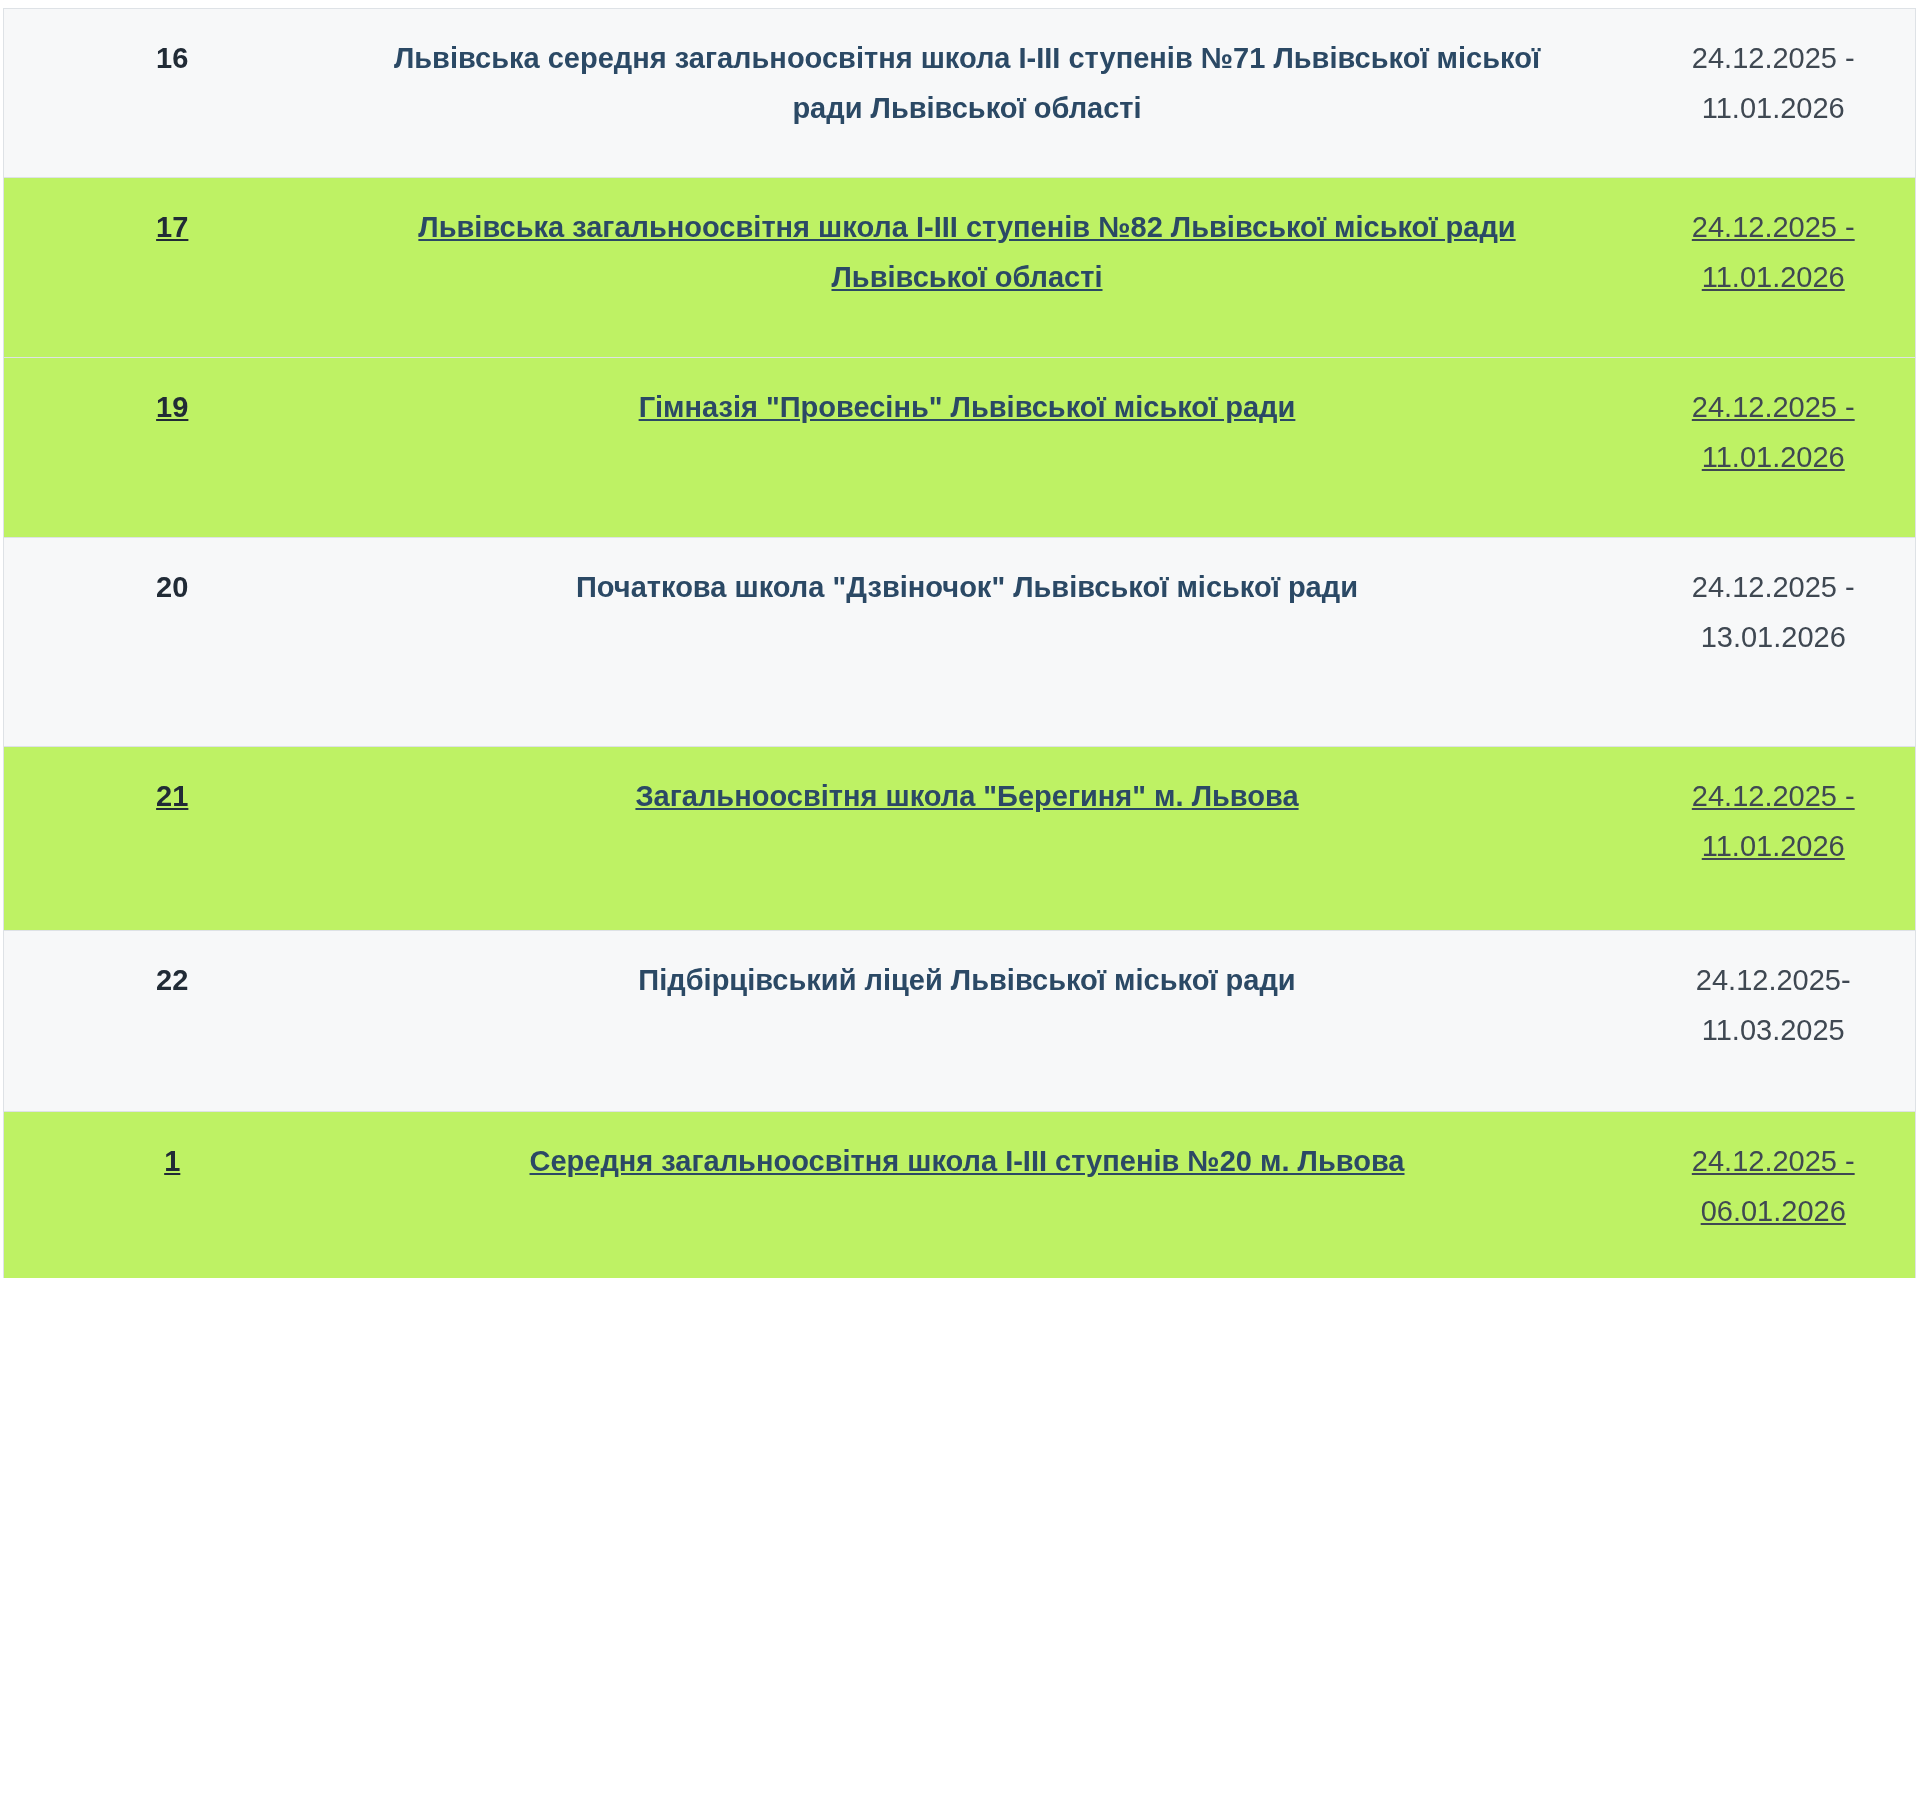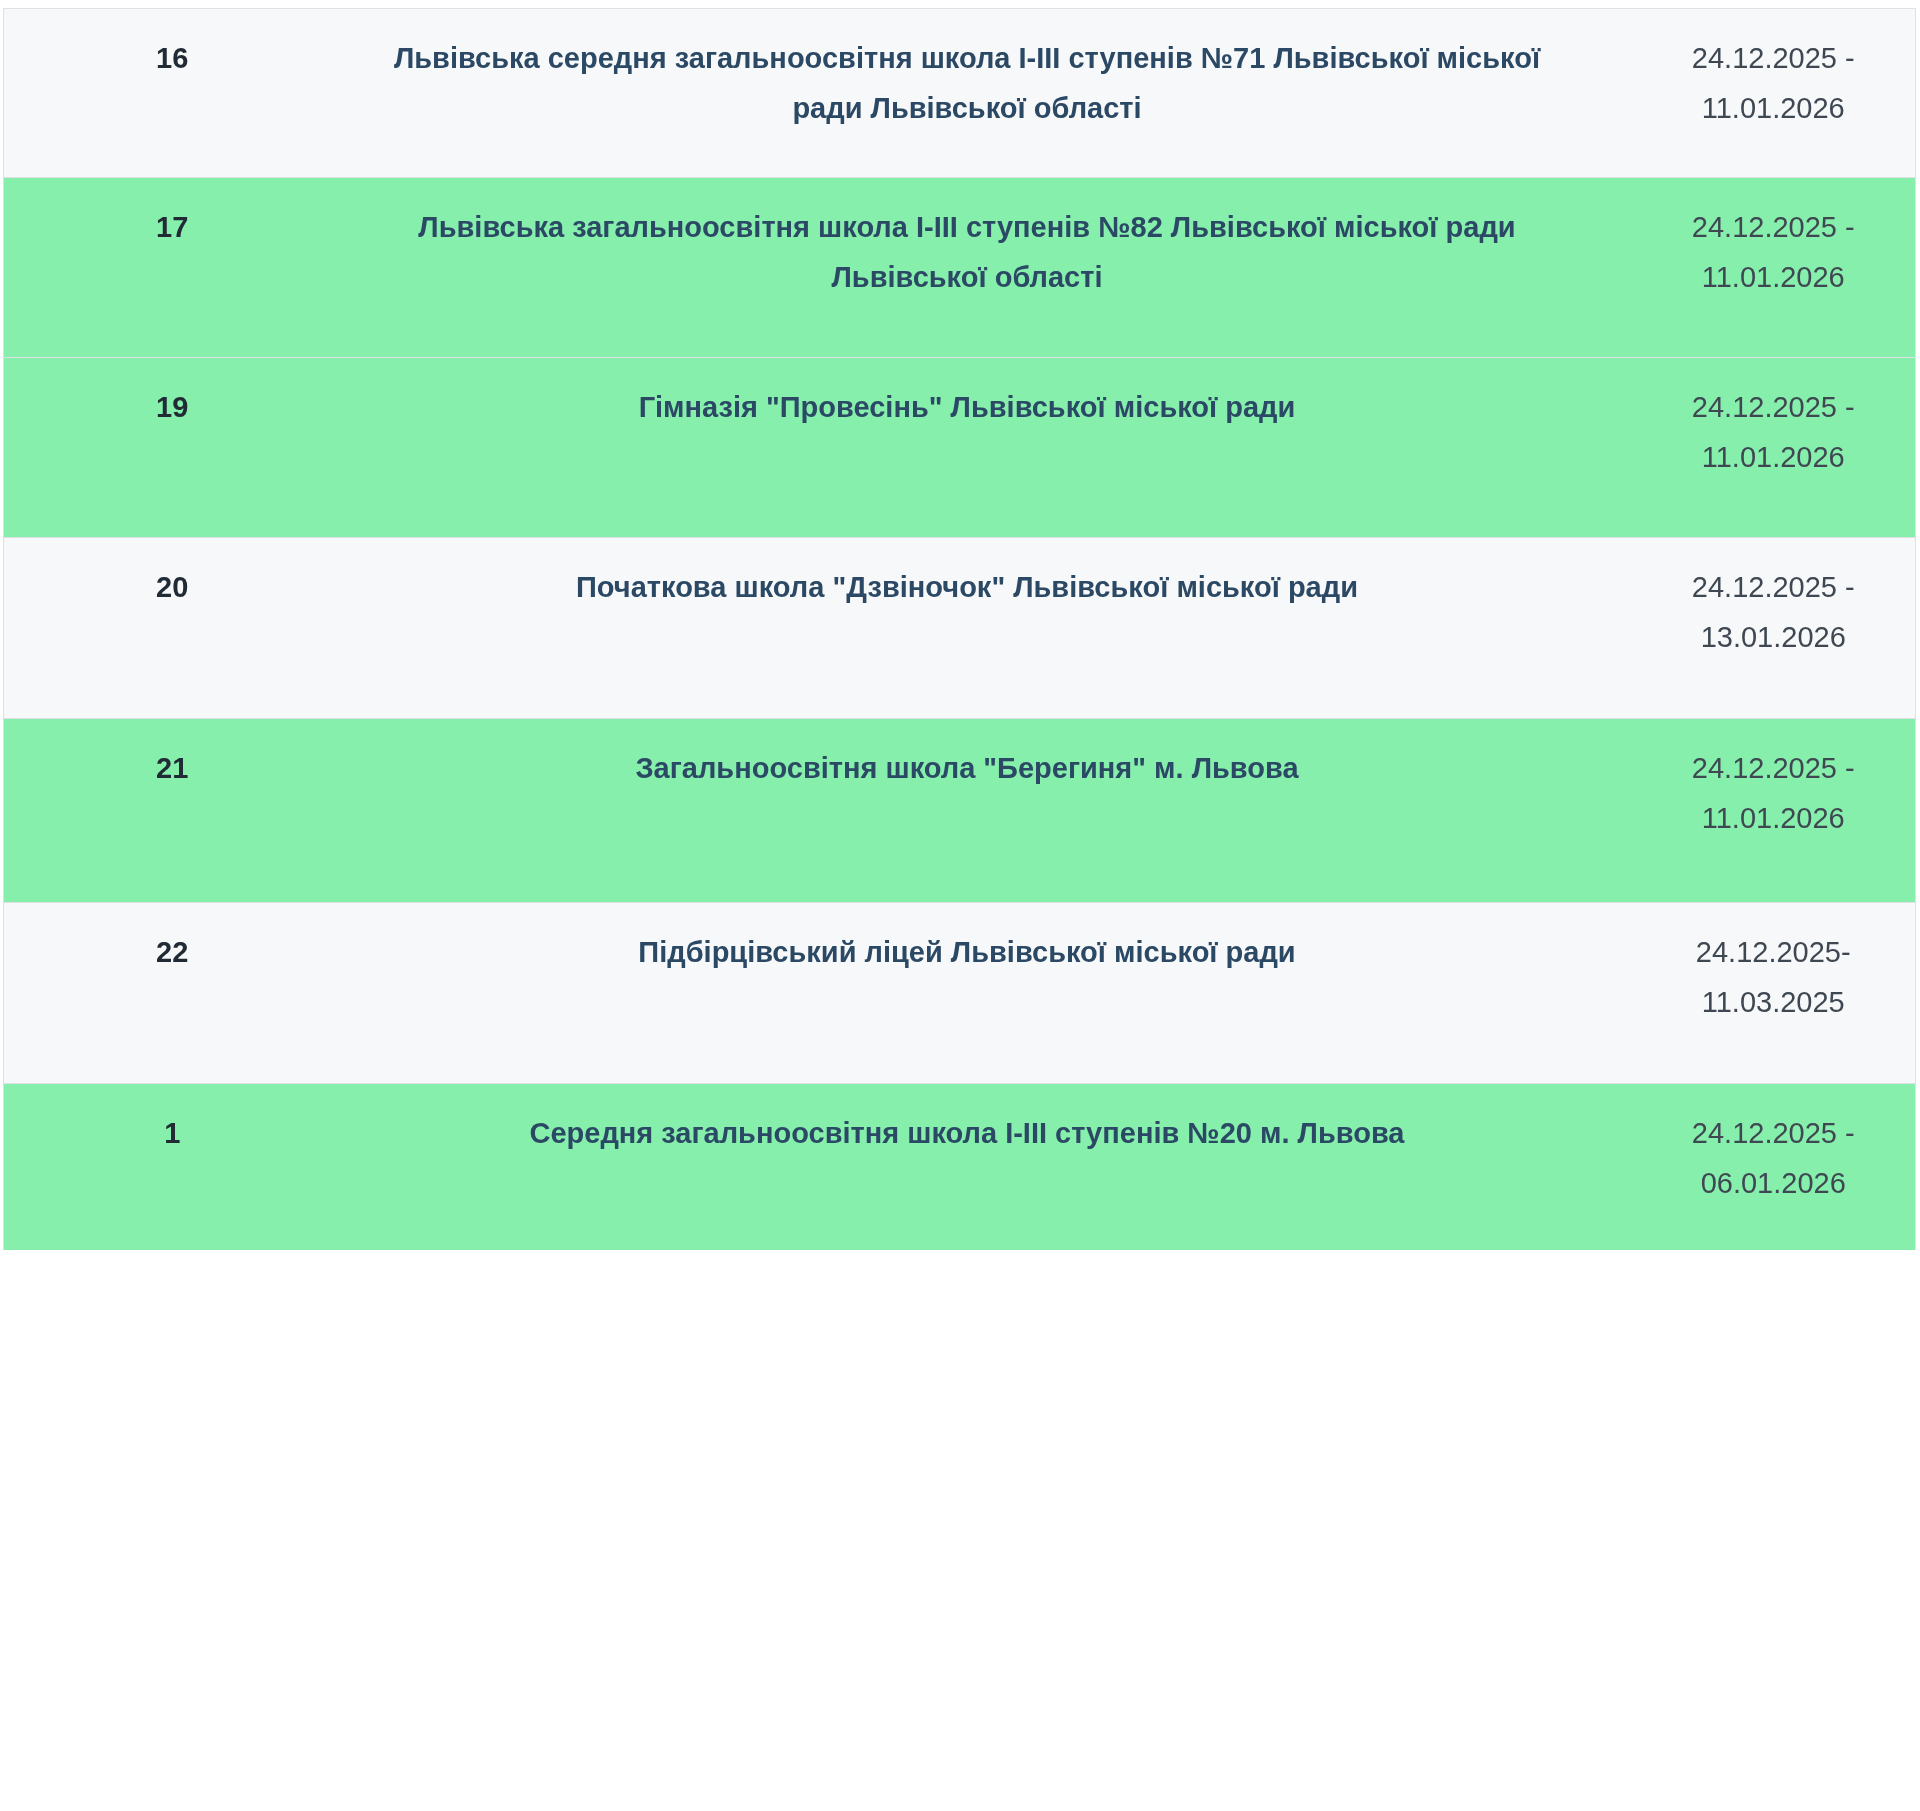--- a/index.html
+++ b/index.html
@@ -56,21 +56,21 @@
   td.c-section {
     padding: 36px 20px 20px 22px;
     font-weight: 700;
     color: #212b36;
     background: #f7f8f9;
   }
   td.c-section-rest { background: #ffffff; }
   tr.shaded td.c-num,
   tr.shaded td.c-name,
   tr.shaded td.c-dates { background: #f7f8f9; }
-  tr.plainbg td { background: #86efac; }
+  tr.plainbg td { background: #bef264; text-decoration: underline; }
 </style>
 </head>
 <body>
 
 <div class="page">
   <table class="schools">
     <colgroup>
       <col class="col-num">
       <col class="col-name">
       <col class="col-dates">
@@ -84,21 +84,21 @@
         <tr class="row plainbg" style="height: 180px;">
           <td class="c-num">17</td>
           <td class="c-name">Львівська загальноосвітня школа І-ІІІ ступенів №82 Львівської міської ради Львівської області</td>
           <td class="c-dates">24.12.2025 - 11.01.2026</td>
         </tr>
         <tr class="row plainbg" style="height: 180px; margin-top: 11px;">
           <td class="c-num">19</td>
           <td class="c-name">Гімназія "Провесінь" Львівської міської ради</td>
           <td class="c-dates">24.12.2025 - 11.01.2026</td>
         </tr>
-        <tr class="row shaded" style="height: 181px;">
+        <tr class="row shaded" style="height: 209px;">
           <td class="c-num">20</td>
           <td class="c-name">Початкова школа "Дзвіночок" Львівської міської ради</td>
           <td class="c-dates">24.12.2025 - 13.01.2026</td>
         </tr>
         <tr class="row plainbg" style="height: 184px;">
           <td class="c-num">21</td>
           <td class="c-name">Загальноосвітня школа "Берегиня" м. Львова</td>
           <td class="c-dates">24.12.2025 - 11.01.2026</td>
         </tr>
         <tr class="row shaded" style="height: 181px;">

